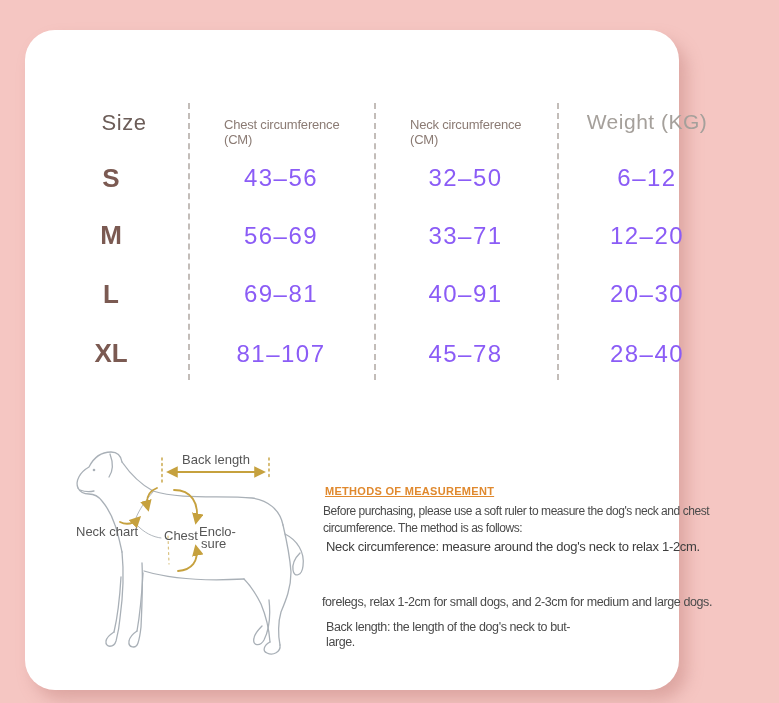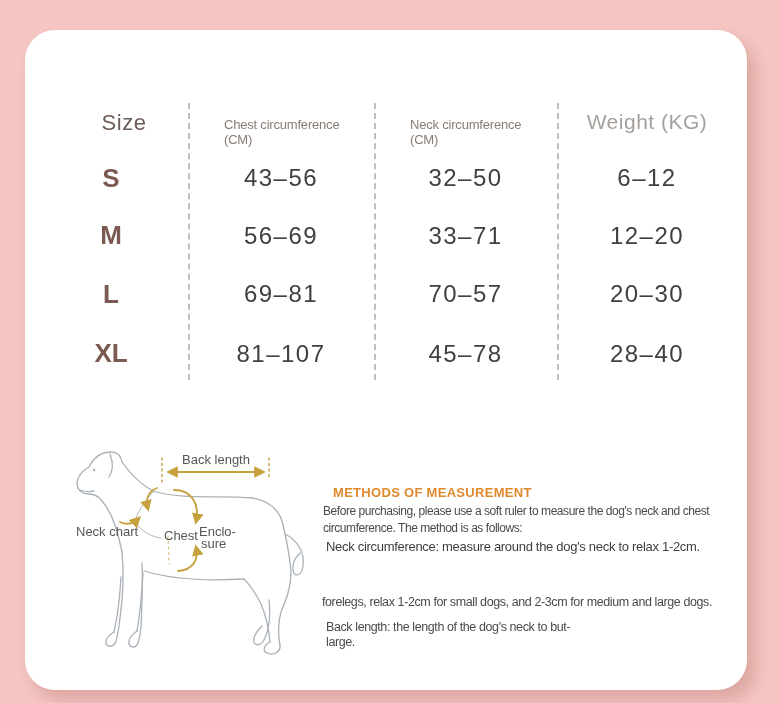--- a/index.html
+++ b/index.html
@@ -7,21 +7,21 @@
     width:779px; height:703px;
     font-family:"Liberation Sans","DejaVu Sans",sans-serif;
     overflow:hidden;
   }
   .frame {
     position:relative; width:779px; height:703px;
     background:#f5c6c2;
   }
   .card {
     position:absolute; left:25px; top:30px;
-    width:722px; height:660px;
+    width:654px; height:660px;
     background:#ffffff;
     border-radius:30px;
     box-shadow:8px 10px 16px rgba(186,118,112,0.40);
   }
 
   
   .size-table {
     position:absolute; left:35px; top:70px;
     display:grid;
     grid-template-columns:128px 186px 183px 180px;
@@ -38,36 +38,36 @@
     font-size:13px; line-height:1.2; color:#8b7b74; letter-spacing:-0.2px;
   }
   .weight-header {
     font-size:21px; color:#a5a09b;
     align-items:flex-start; padding-top:10px; letter-spacing:0.5px;
   }
   .size-letter {
     font-size:26px; font-weight:700; color:#7b5a52;
     padding-right:26px;
   }
-  .val { font-size:24px; color:#404040; letter-spacing:1.5px; }
+  .val { font-size:24px; color:#8b5cf6; letter-spacing:1.5px; }
 
   .divider {
     position:absolute; top:73px; height:277px; width:0;
     border-left:2px dashed #c3bdb9;
   }
   .div-1 { left:163px; } .div-2 { left:349px; } .div-3 { left:532px; }
 
   
   .mm-title {
     position:absolute; left:305px; top:400px; width:175px;
     font-size:22px; line-height:1.17; color:#de8c4a; letter-spacing:0.2px;
   }
   .mm-sub {
-    position:absolute; left:308px; top:455px;
-    font-size:13px; font-weight:700; color:#e0892e; letter-spacing:0.3px;
+    position:absolute; left:300px; top:455px;
+    font-size:11px; font-weight:700; color:#e0892e; letter-spacing:0.3px;text-decoration:underline;
   }
   .mm-line { position:absolute; white-space:nowrap; color:#4a4a4a; }
   .mm-intro1 { left:298px; top:474px; font-size:12px; letter-spacing:-0.45px; }
   .mm-intro2 { left:298px; top:491px; font-size:12px; letter-spacing:-0.45px; }
   .mm-neck   { left:301px; top:509px; font-size:13px; letter-spacing:-0.3px; color:#3e3e3e; }
   .mm-chest1 { left:297px; top:539px; font-size:12.5px; letter-spacing:-0.4px; }
   .mm-chest2 { left:297px; top:565px; font-size:12.5px; letter-spacing:-0.4px; }
   .mm-back1  { left:301px; top:590px; font-size:12.5px; letter-spacing:-0.4px; }
   .mm-back2  { left:301px; top:605px; font-size:12.5px; letter-spacing:-0.4px; }
 
@@ -103,21 +103,21 @@
       <div class="cell val">32–50</div>
       <div class="cell val">6–12</div>
 
       <div class="cell size-letter">M</div>
       <div class="cell val">56–69</div>
       <div class="cell val">33–71</div>
       <div class="cell val">12–20</div>
 
       <div class="cell size-letter">L</div>
       <div class="cell val">69–81</div>
-      <div class="cell val">70–57</div>
+      <div class="cell val">40–91</div>
       <div class="cell val">20–30</div>
 
       <div class="cell size-letter">XL</div>
       <div class="cell val">81–107</div>
       <div class="cell val">45–78</div>
       <div class="cell val">28–40</div>
     </div>
 
     <div class="divider div-1"></div>
     <div class="divider div-2"></div>

